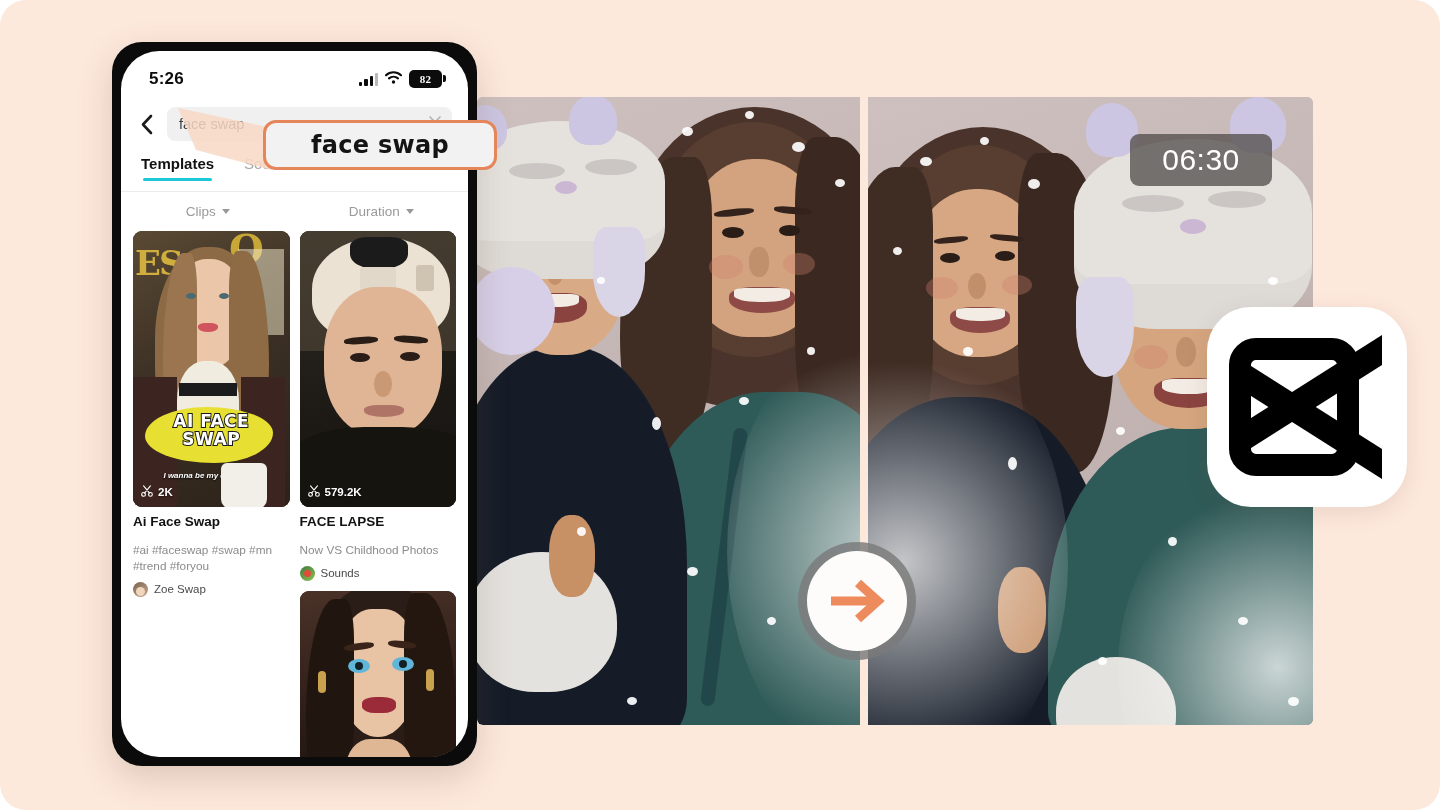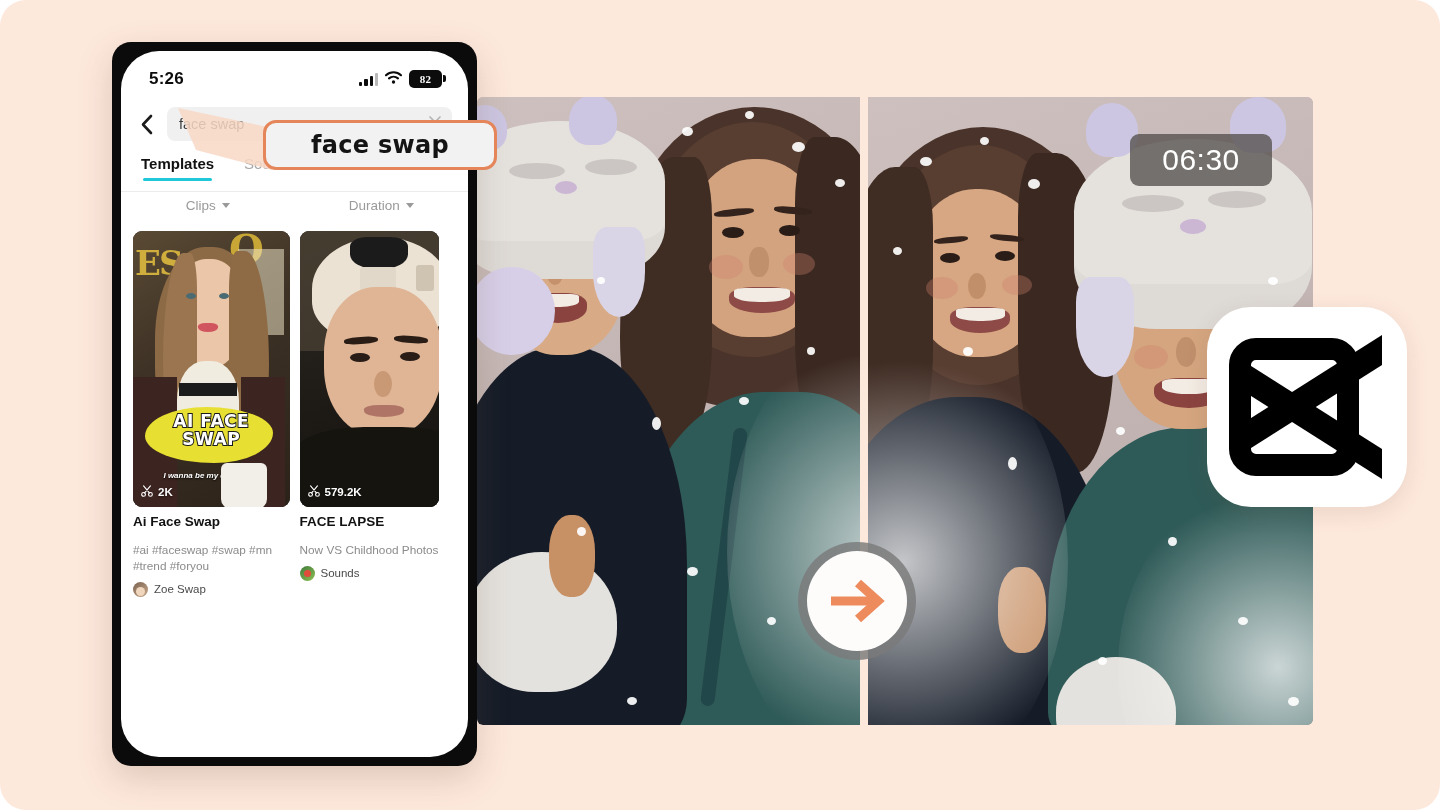--- a/index.html
+++ b/index.html
@@ -79,21 +79,21 @@
   
   .capcut {
     position:absolute; left:1207px; top:307px; width:200px; height:200px;
     background:#ffffff; border-radius:44px; overflow:hidden;
     box-shadow:0 6px 22px rgba(120,90,70,.14);
   }
 
   
   .phone {
     position:absolute; left:112px; top:42px; width:365px; height:724px;
-    background:#0b0b0c; border-radius:19px; padding:9px;
+    background:#0b0b0c; border-radius:30px; padding:9px;
     box-shadow:0 12px 34px rgba(110,80,60,.22);
   }
   .screen {
     position:relative; width:100%; height:100%;
     background:#ffffff; border-radius:38px; overflow:hidden;
   }
 
   
   .statusbar {
     position:absolute; top:0; left:0; right:0; height:46px;
@@ -135,34 +135,34 @@
   .tab { font-size:15px; color:#a6a6a6; position:relative; padding-bottom:9px; }
   .tab.active { color:#111; font-weight:700; }
   .tab.active::after {
     content:""; position:absolute; left:2px; right:2px; bottom:0;
     height:3.5px; background:#1fc8d8; border-radius:2px;
   }
   .tab-divider { position:absolute; top:140px; left:0; right:0; height:1px; background:#ececec; }
 
   
   .filters {
-    position:absolute; top:136px; left:0; right:0; height:36px;
+    position:absolute; top:142px; left:0; right:0; height:36px;
     display:flex; align-items:center;
   }
   .filter { flex:1; display:flex; align-items:center; justify-content:center; gap:6px;
     font-size:13.5px; color:#9a9a9a; }
   .caret { width:0;height:0;border-left:4.5px solid transparent;border-right:4.5px solid transparent;
     border-top:5px solid #9a9a9a; }
 
   
   .grid {
     position:absolute; top:180px; left:0; right:0; bottom:0;
     padding:0 12px; display:flex; gap:10px;
   }
-  .col { flex:1; display:flex; flex-direction:row; gap:10px; }
+  .col { flex:1; display:flex; flex-direction:column; gap:10px; }
   .card { display:flex; flex-direction:column; }
   .thumb { position:relative; border-radius:9px; overflow:hidden; background:#2a2320; }
   .clipbadge {
     position:absolute; left:8px; bottom:8px; display:flex; align-items:center; gap:5px;
     color:#fff; font-size:11.5px; font-weight:600; text-shadow:0 1px 2px rgba(0,0,0,.5);
   }
   .card-title { margin-top:7px; font-size:13.5px; font-weight:700; color:#121212; line-height:1.25; }
   .card-desc { margin-top:12px; font-size:11.8px; color:#8b8b8b; line-height:1.35; }
   .author { margin-top:7px; display:flex; align-items:center; gap:6px; }
   .avatar { width:15px; height:15px; border-radius:50%; overflow:hidden; flex:none; position:relative; }

